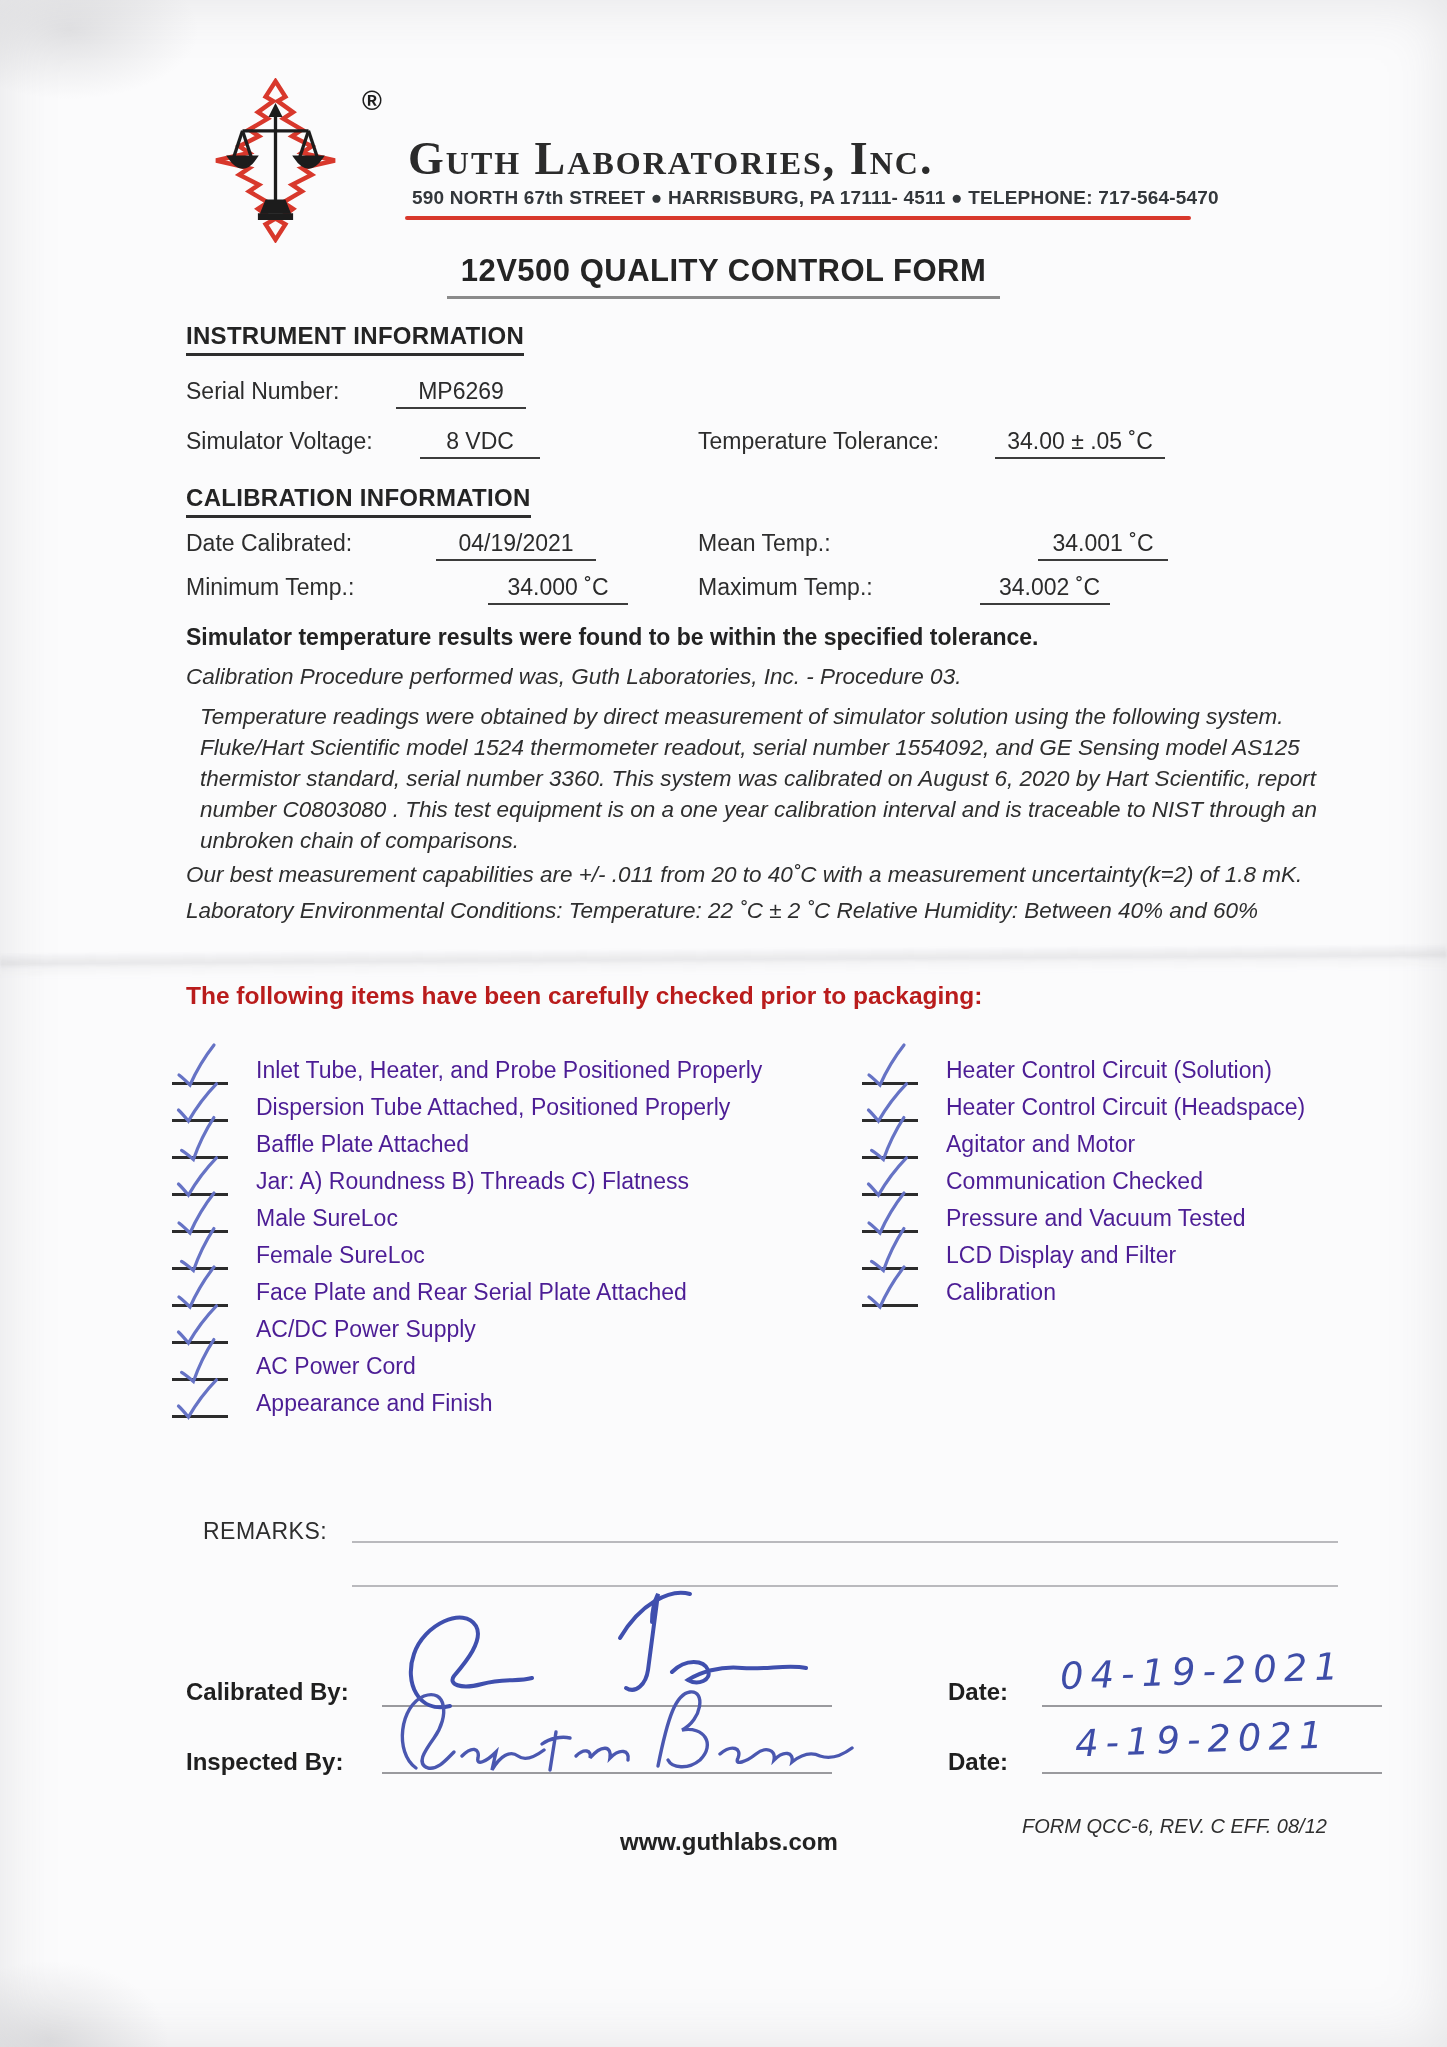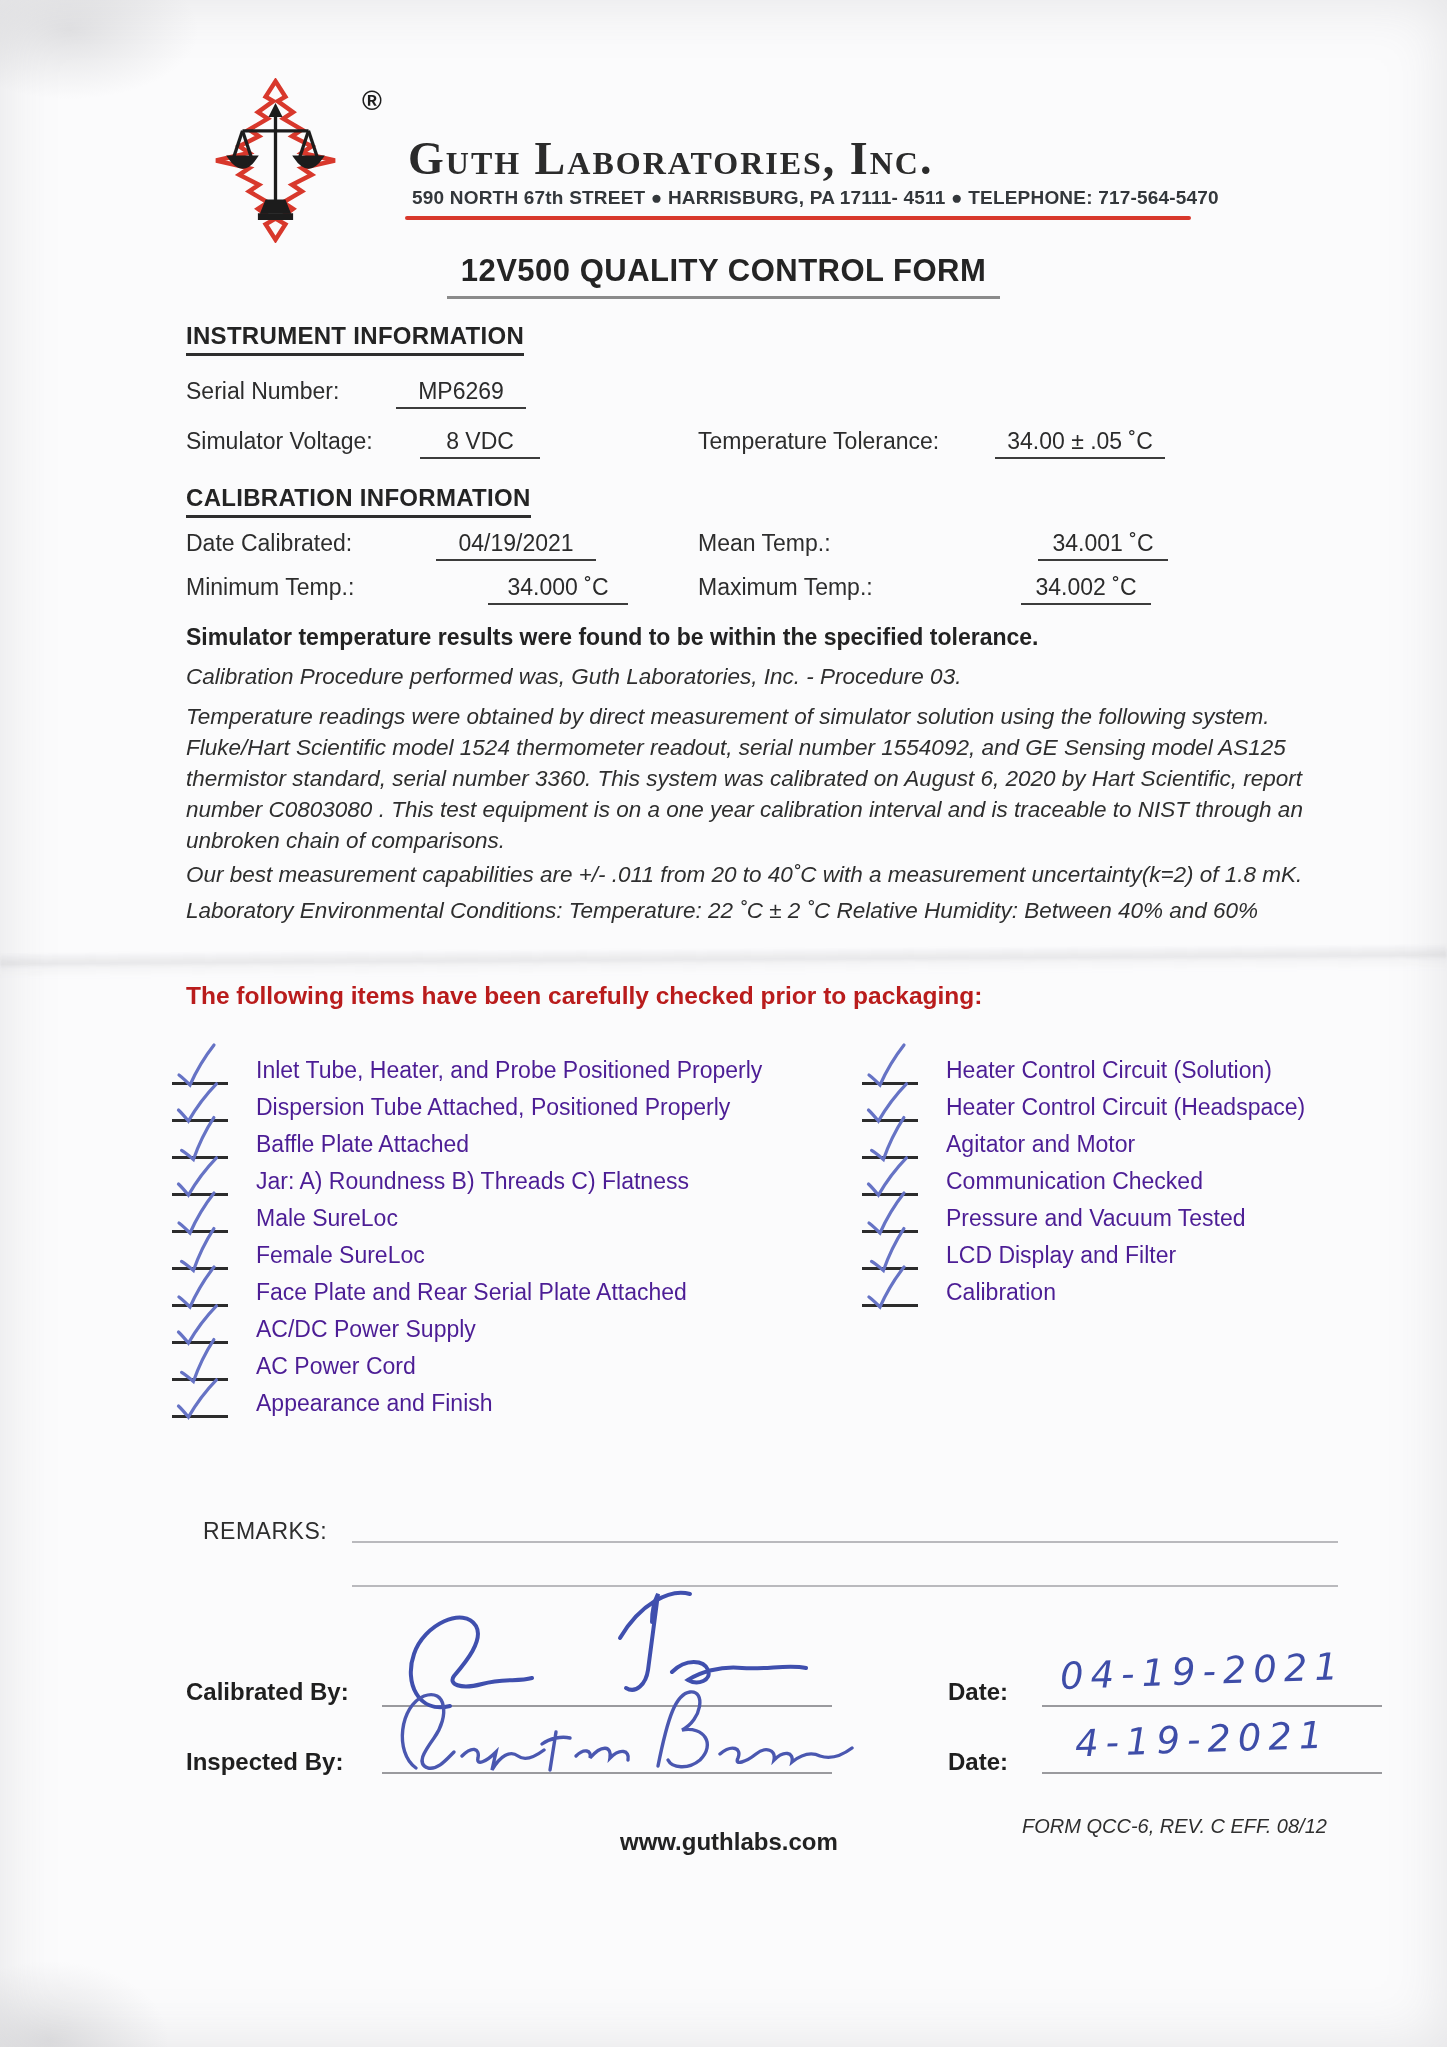--- a/index.html
+++ b/index.html
@@ -35,21 +35,21 @@
     position:absolute;left:186px;font-size:24px;font-weight:bold;color:#242424;
     border-bottom:3px solid #2e2e2e;padding-bottom:3px;letter-spacing:.3px;
   }
   .lab{position:absolute;font-size:23px;color:#2d2d2d;white-space:nowrap;}
   .val{
     position:absolute;font-size:23px;color:#2b2b2b;text-align:center;
     border-bottom:2px solid #3c3c3c;padding:0 10px 2px 10px;white-space:nowrap;
   }
   .bold-note{position:absolute;left:186px;font-size:23px;font-weight:bold;color:#222;white-space:nowrap;text-align:right;}
   .ital{position:absolute;left:186px;font-style:italic;font-size:22.5px;color:#2e2e2e;white-space:nowrap;}
-  .ital-block div{line-height:31px;white-space:nowrap;}
+  .ital-block div{line-height:31px;white-space:nowrap;margin-left:14px;}
   .streak{
     position:absolute;left:0;top:948px;width:1447px;height:26px;
     background:linear-gradient(180deg,rgba(160,160,165,0) 0%,rgba(160,160,165,.22) 45%,rgba(200,200,205,.12) 60%,rgba(160,160,165,0) 100%);
     transform:rotate(-.35deg);filter:blur(1px);
   }
   
   .chk-head{position:absolute;left:186px;top:982px;font-size:24.5px;font-weight:bold;color:#b91c1c;}
   .chk-col{position:absolute;}
   .chk-row{display:flex;align-items:flex-end;height:37px;}
   .chk-box{
@@ -125,21 +125,21 @@
   <div class="val" style="left:995px;top:428px;min-width:150px;">34.00  ±  .05 ˚C</div>
 
   <div class="sec-head" style="top:484px;">CALIBRATION INFORMATION</div>
   <div class="lab" style="left:186px;top:530px;">Date Calibrated:</div>
   <div class="val" style="left:436px;top:530px;min-width:140px;">04/19/2021</div>
   <div class="lab" style="left:698px;top:530px;">Mean Temp.:</div>
   <div class="val" style="left:1038px;top:530px;min-width:110px;">34.001 ˚C</div>
   <div class="lab" style="left:186px;top:574px;">Minimum Temp.:</div>
   <div class="val" style="left:488px;top:574px;min-width:120px;">34.000 ˚C</div>
   <div class="lab" style="left:698px;top:574px;">Maximum Temp.:</div>
-  <div class="val" style="left:1021px;top:574px;min-width:110px;">34.002 ˚C</div>
+  <div class="val" style="left:980px;top:574px;min-width:110px;text-align:right;">34.002 ˚C</div>
 
   <div class="bold-note" style="top:624px;">Simulator temperature results were found to be within the specified tolerance.</div>
   <div class="ital" style="top:664px;">Calibration Procedure performed was, Guth Laboratories, Inc. - Procedure 03.</div>
   <div class="ital ital-block" style="top:701px;">
     <div>Temperature readings  were obtained by  direct measurement of simulator  solution using the following  system.</div>
     <div>Fluke/Hart Scientific model 1524  thermometer readout, serial number 1554092, and GE Sensing model AS125</div>
     <div>thermistor standard, serial number 3360. This system was calibrated on  August 6, 2020         by Hart Scientific, report</div>
     <div>number C0803080  . This test equipment is on a one year calibration interval and is traceable to NIST through an</div>
     <div>unbroken chain of comparisons.</div>
   </div>

